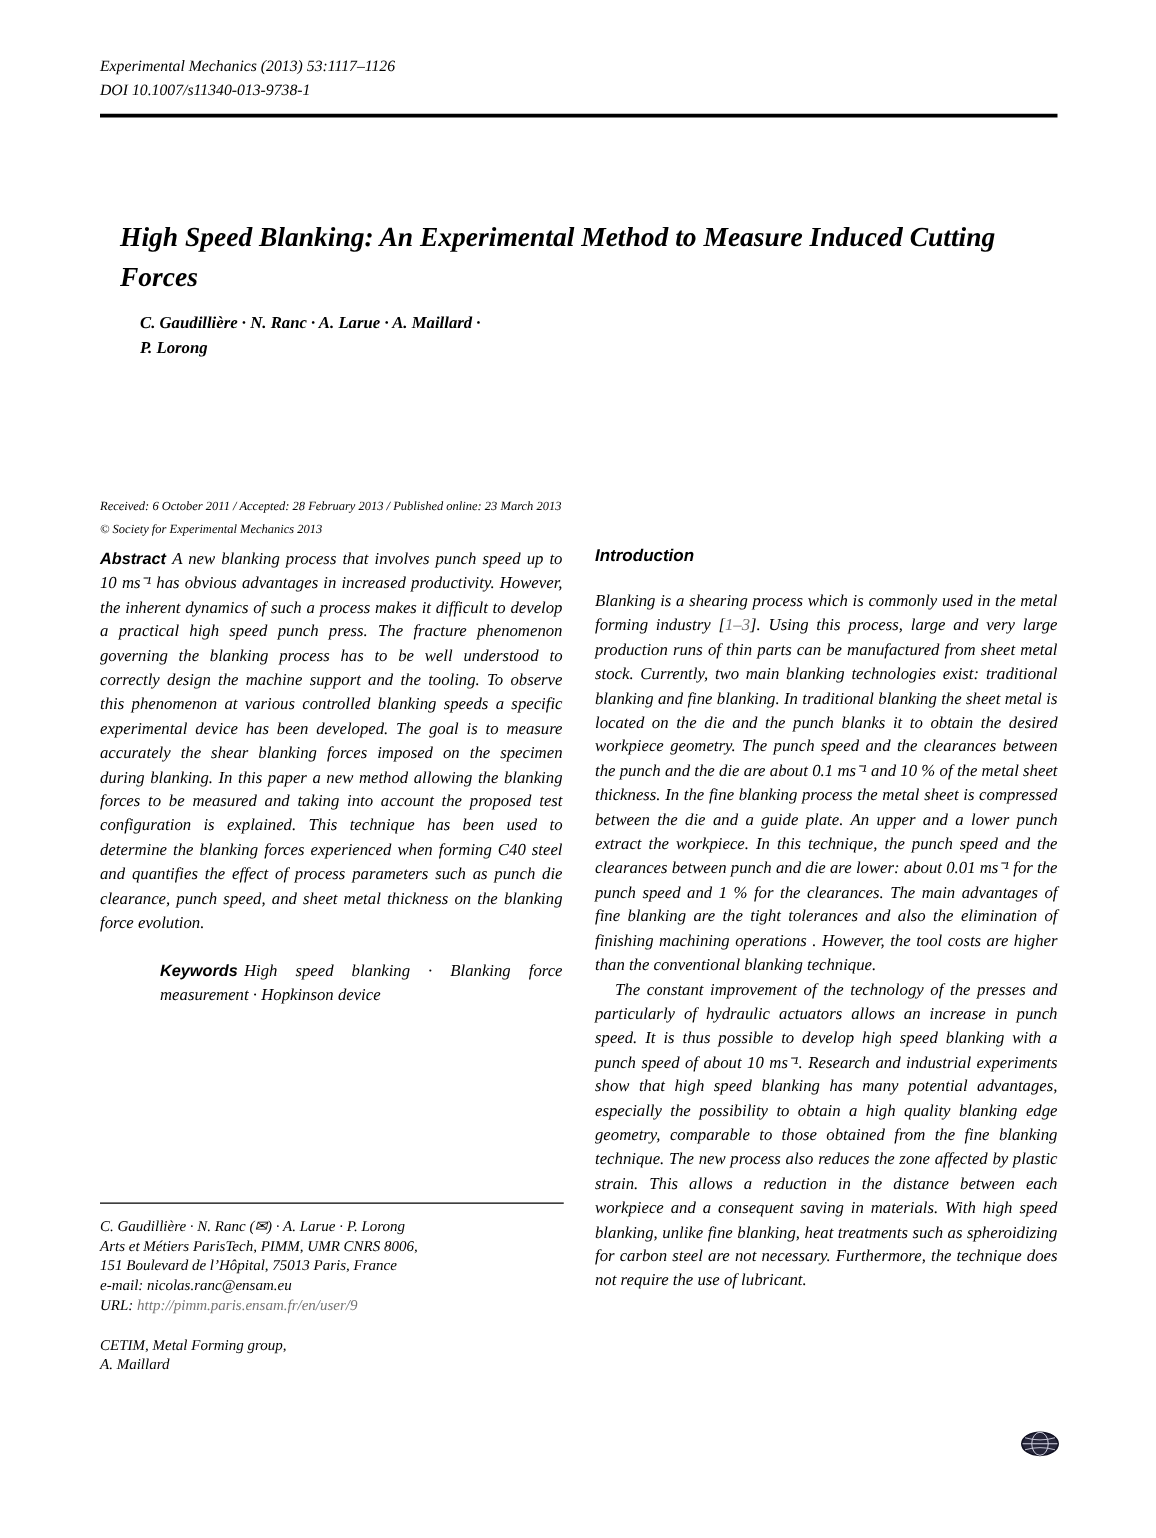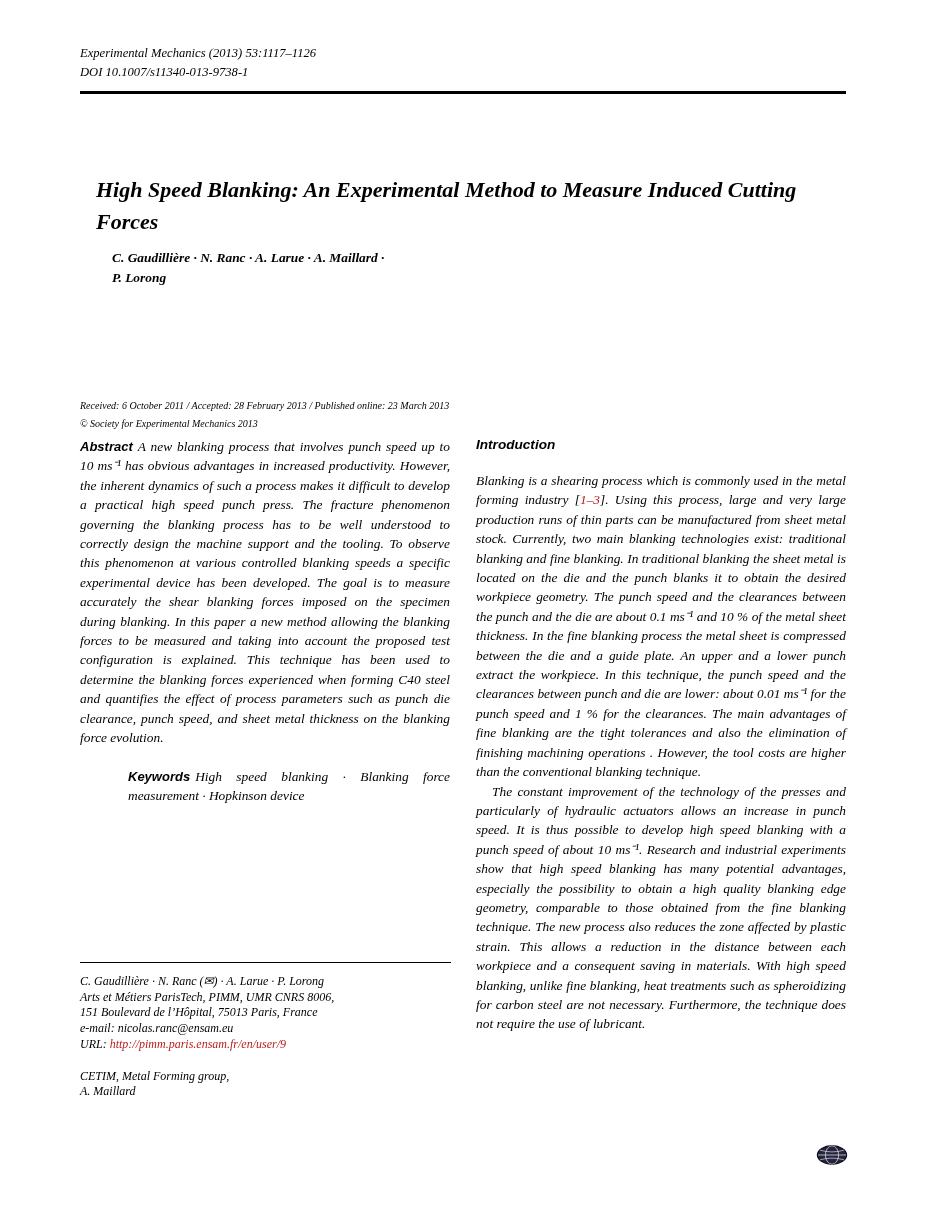--- a/index.html
+++ b/index.html
@@ -72,21 +72,21 @@
   }
   .keywords-para { margin-top: 19px; margin-left: 48px; }
   .section-heading {
     margin: 0 0 19px 0;
     font-family: "Liberation Sans", sans-serif;
     font-weight: bold;
     font-size: 13.6px;
   }
   .indent { text-indent: 16px; }
   .cite-link, .url-link {
-    color: #b91c1c;
+    color: #737373;
     text-decoration: none;
     cursor: pointer;
   }
   .footnote {
     position: absolute;
     left: 80px; top: 962px;
     width: 371px;
     font-size: 12px;
     line-height: 15.7px;
   }

